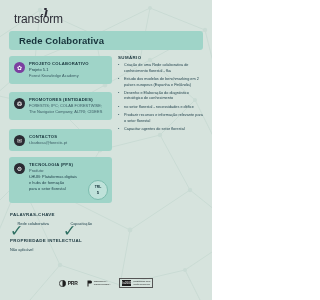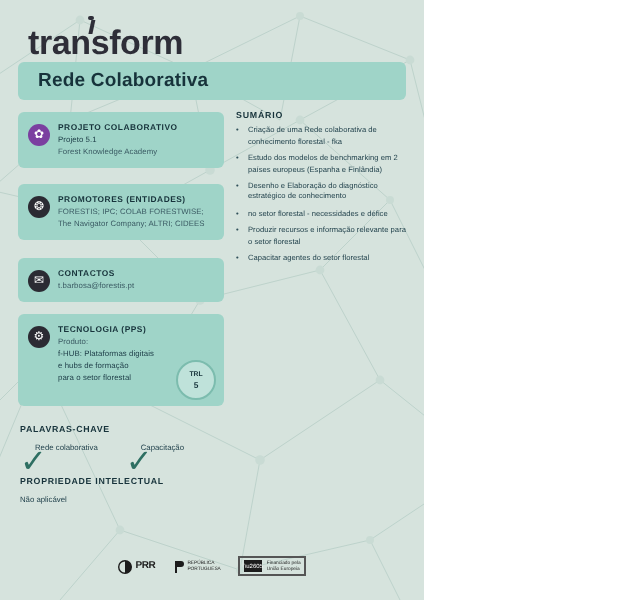--- a/index.html
+++ b/index.html
@@ -15,22 +15,22 @@
     overflow: hidden;
   }
   #netbg { position: absolute; inset: 0; width: 212px; height: 300px; }
 
   
   .logo-wrap {
     position: absolute; left: 14px; top: 12px;
     display: flex; align-items: flex-end;
   }
   .logo-text {
-    font-size: 17px; letter-spacing: -0.2px;
-    color: #2e2e38; font-weight: 700;
+    font-size: 12px; letter-spacing: -0.2px;
+    color: #2e2e38; font-weight: 400;
     position: relative;
   }
   .logo-mark {
     position: absolute; left: 30.5px; top: -2.5px;
     width: 1.6px; height: 6.5px; background: #2e2e38;
     transform: skewX(-12deg);
   }
   .logo-dot {
     position: absolute; left: 30px; top: -4.5px;
     width: 2.6px; height: 2.6px; border-radius: 50%;

